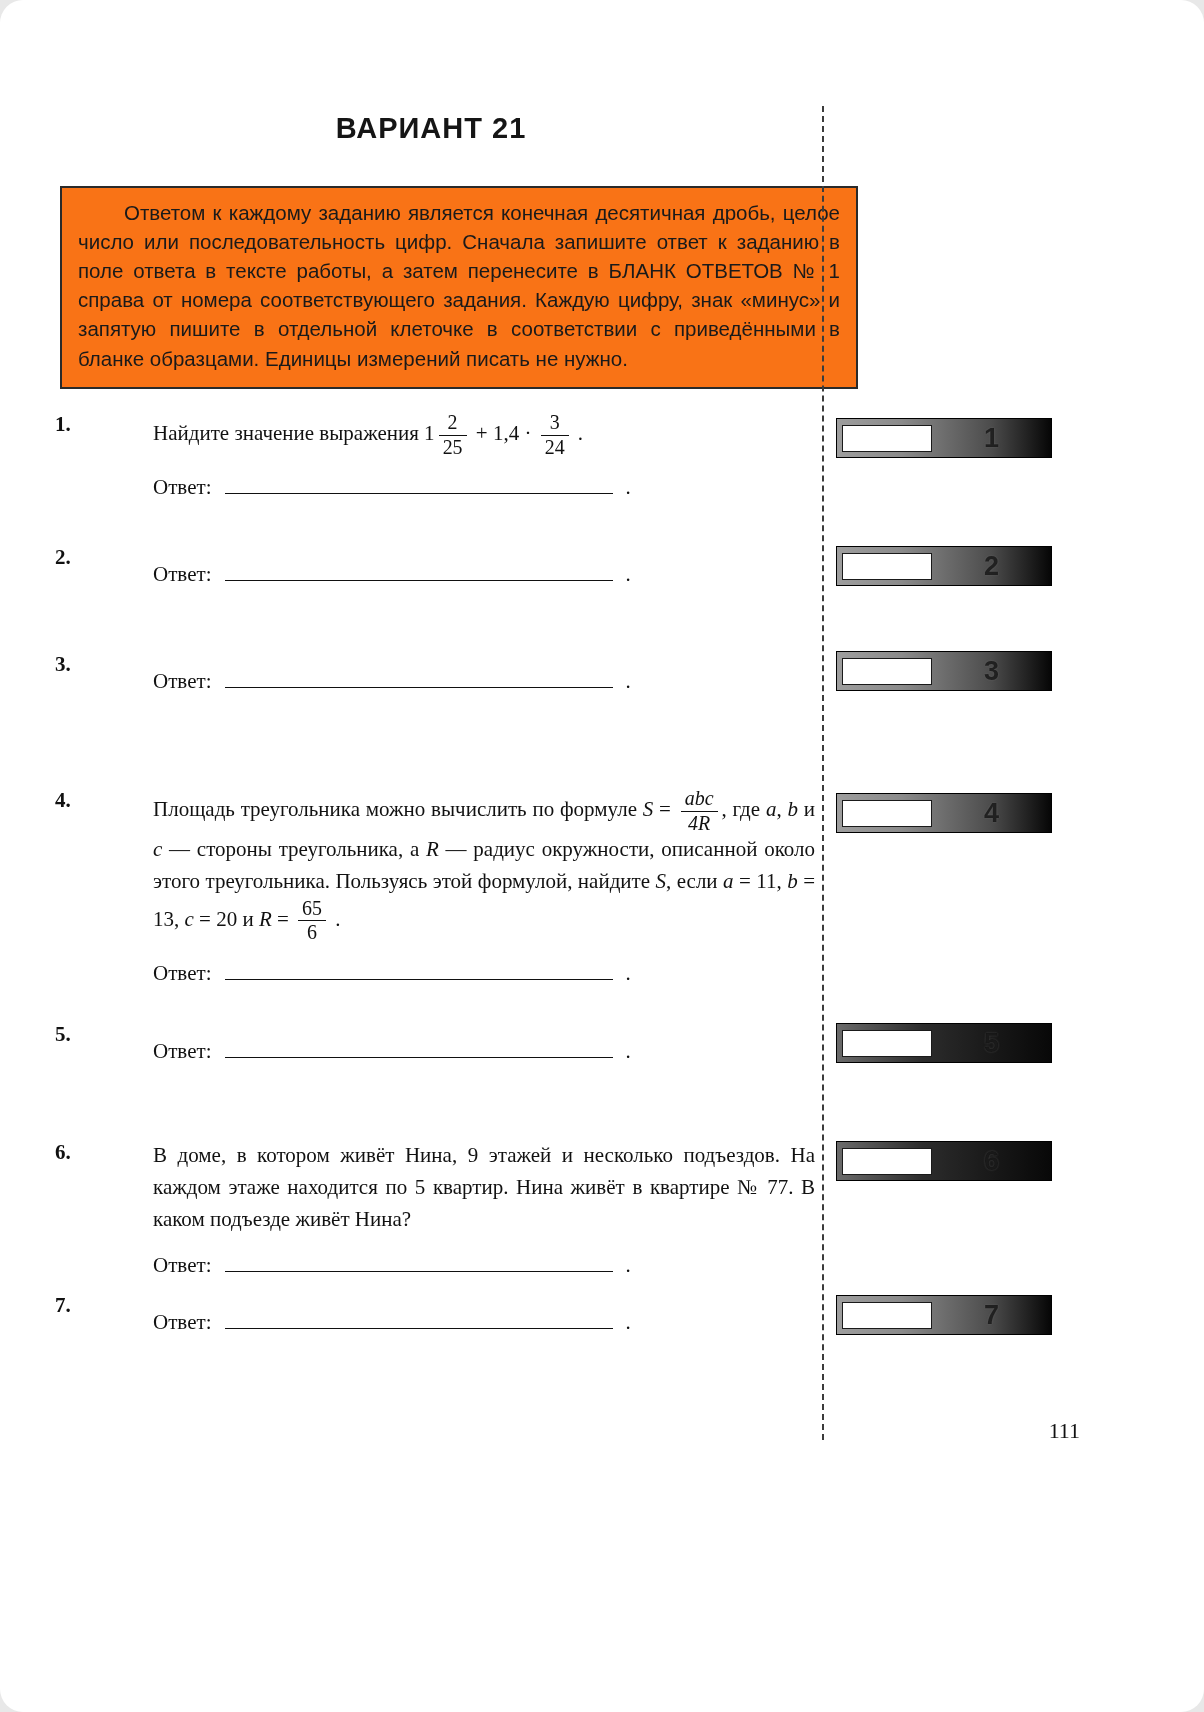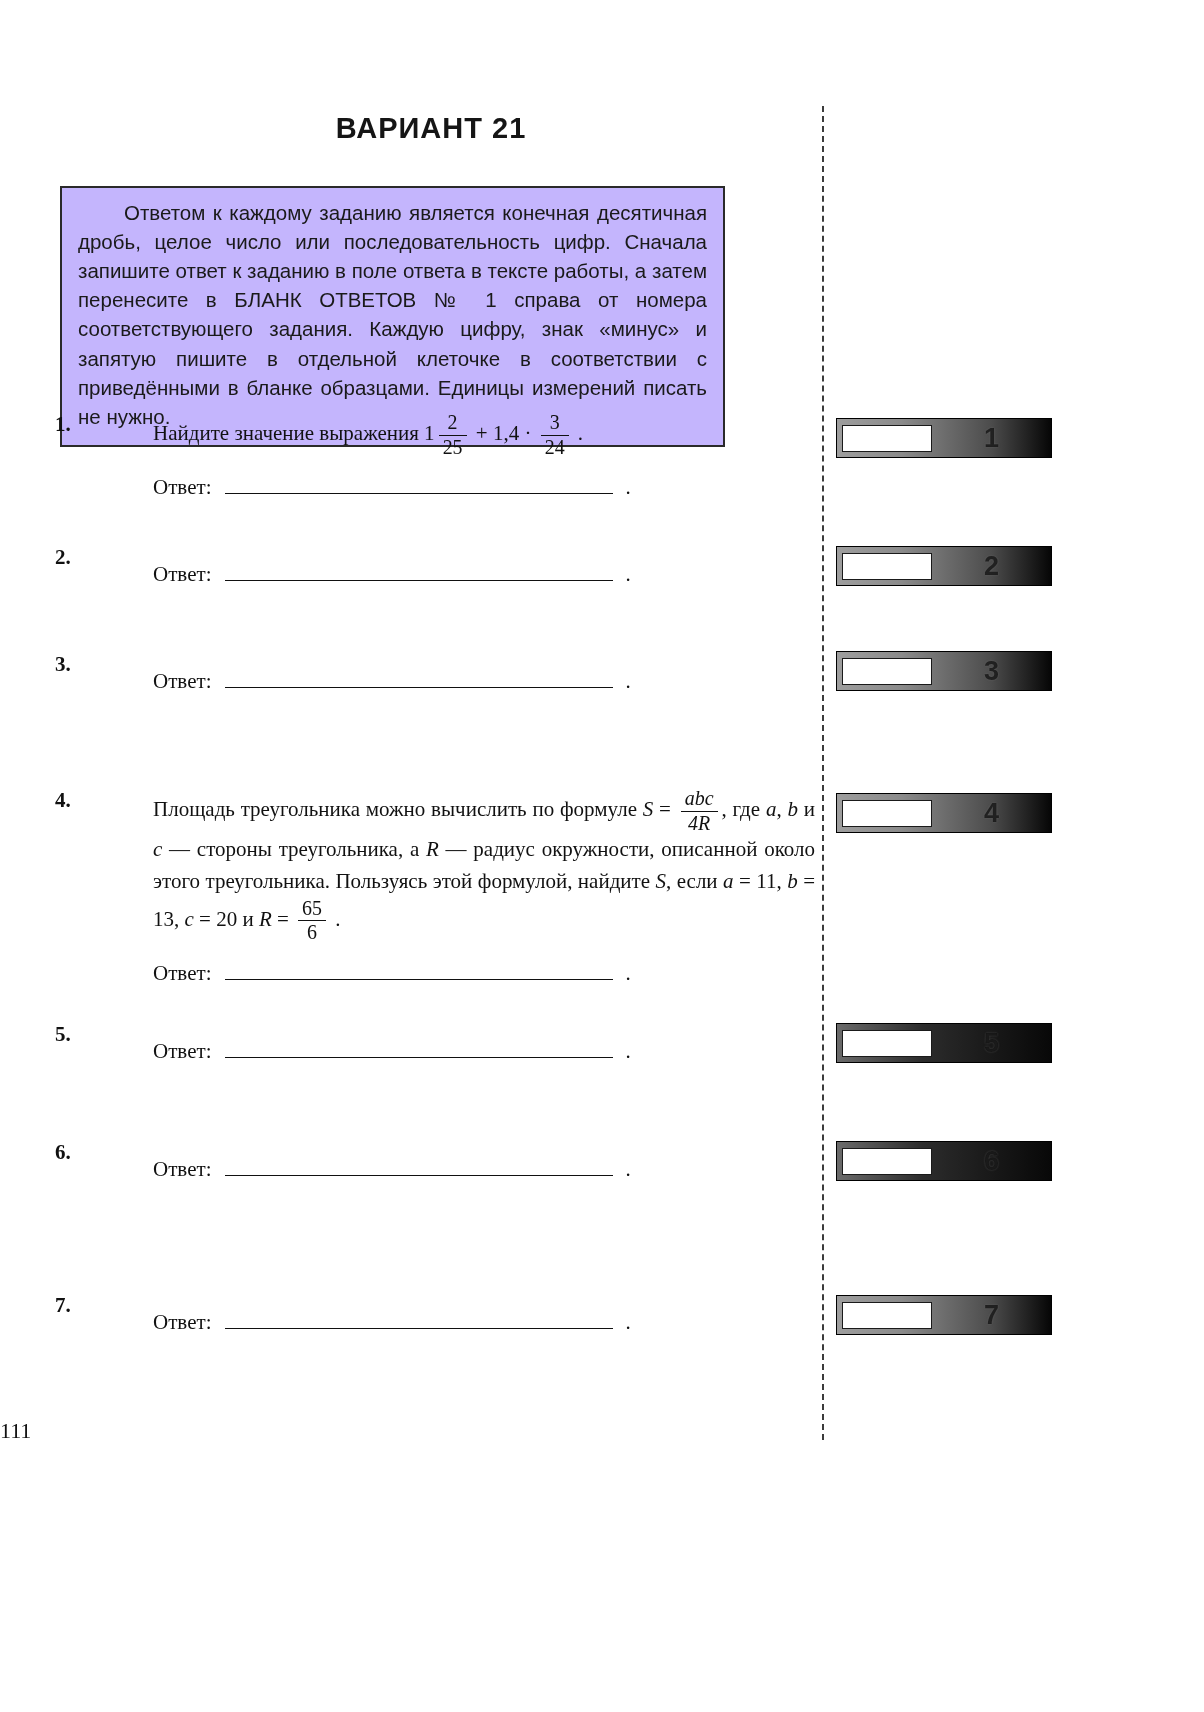--- a/index.html
+++ b/index.html
@@ -1,29 +1,29 @@
 <!DOCTYPE html>
 <html><head>
 <meta charset="utf-8">
 <style>
   * { margin: 0; padding: 0; box-sizing: border-box; }
   html, body { background: #e8e8e8; }
   body { font-family: "Liberation Serif", serif; color: #111; }
   .sheet {
     position: relative; width: 1204px; height: 1712px;
-    background: #ffffff; overflow: hidden; margin: 0 auto;
+    background: #ffffff; overflow: hidden; margin: 0 auto; border-radius: 23px;
   }
   .title {
     position: absolute; top: 112px; left: 60px; width: 742px;
     text-align: center; font-family: "Liberation Sans", sans-serif;
     font-weight: bold; font-size: 29px; letter-spacing: 1px; color: #151515;
   }
   .instruction-box {
-    position: absolute; top: 186px; left: 60px; width: 665px;
-    border: 2px solid #2a2a2a; padding: 10px 16px 14px 16px; background: #c4b5fd;
+    position: absolute; top: 186px; left: 60px; width: 798px;
+    border: 2px solid #2a2a2a; padding: 10px 16px 14px 16px; background: #f97316;
   }
   .instruction-box p {
     font-family: "Liberation Sans", sans-serif; font-size: 20.5px;
     line-height: 1.42; text-align: justify; text-indent: 46px; color: #1a1a1a;
   }
   .problem { position: absolute; left: 55px; width: 760px; display: flex; }
   .pnum { width: 57px; font-weight: bold; font-size: 21px; flex: none; }
   .pbody { flex: 1; margin-left: 41px; }
   .ptext { font-size: 21px; line-height: 1.52; text-align: justify; }
   .answer-line { margin-top: 16px; font-size: 21px; white-space: nowrap; font-family: Liberation Serif, serif; }
@@ -58,21 +58,21 @@
     width: 90px; height: 27px; background: #fff;
     border: 1.5px solid #1a1a1a; margin-left: 5px; flex: none;
   }
   .strip-num {
     flex: 1; text-align: center; font-family: "Liberation Sans", sans-serif;
     font-weight: bold; font-size: 27px; color: rgba(10, 10, 10, 0.72);
     text-shadow: 0 0 2px rgba(120,120,120,0.5);
   }
   .page-number {
     position: absolute; top: 1418px; left: 0; width: 1080px;
-    text-align: left; font-size: 22px; color: #111;
+    text-align: right; font-size: 22px; color: #111;
   }
 </style>
 </head>
 <body>
 
 <div class="sheet">
 
   <div class="title">ВАРИАНТ 21</div>
 
   <div class="instruction-box">
@@ -123,20 +123,21 @@
     <div class="pbody">
       <div class="answer-line">
         <span class="alabel">Ответ:</span><span class="ablank"></span><span class="aperiod">.</span>
       </div>
     </div>
   </div>
 
   <div class="problem" style="top: 1140px;">
     <div class="pnum">6.</div>
     <div class="pbody">
+      <div class="ptext">В доме, в котором живёт Нина, 9 этажей и несколько подъездов. На каждом этаже находится по 5 квартир. Нина живёт в квартире № 77. В каком подъезде живёт Нина?</div>
       <div class="answer-line">
         <span class="alabel">Ответ:</span><span class="ablank"></span><span class="aperiod">.</span>
       </div>
     </div>
   </div>
 
   <div class="problem" style="top: 1293px;">
     <div class="pnum">7.</div>
     <div class="pbody">
       <div class="answer-line">

